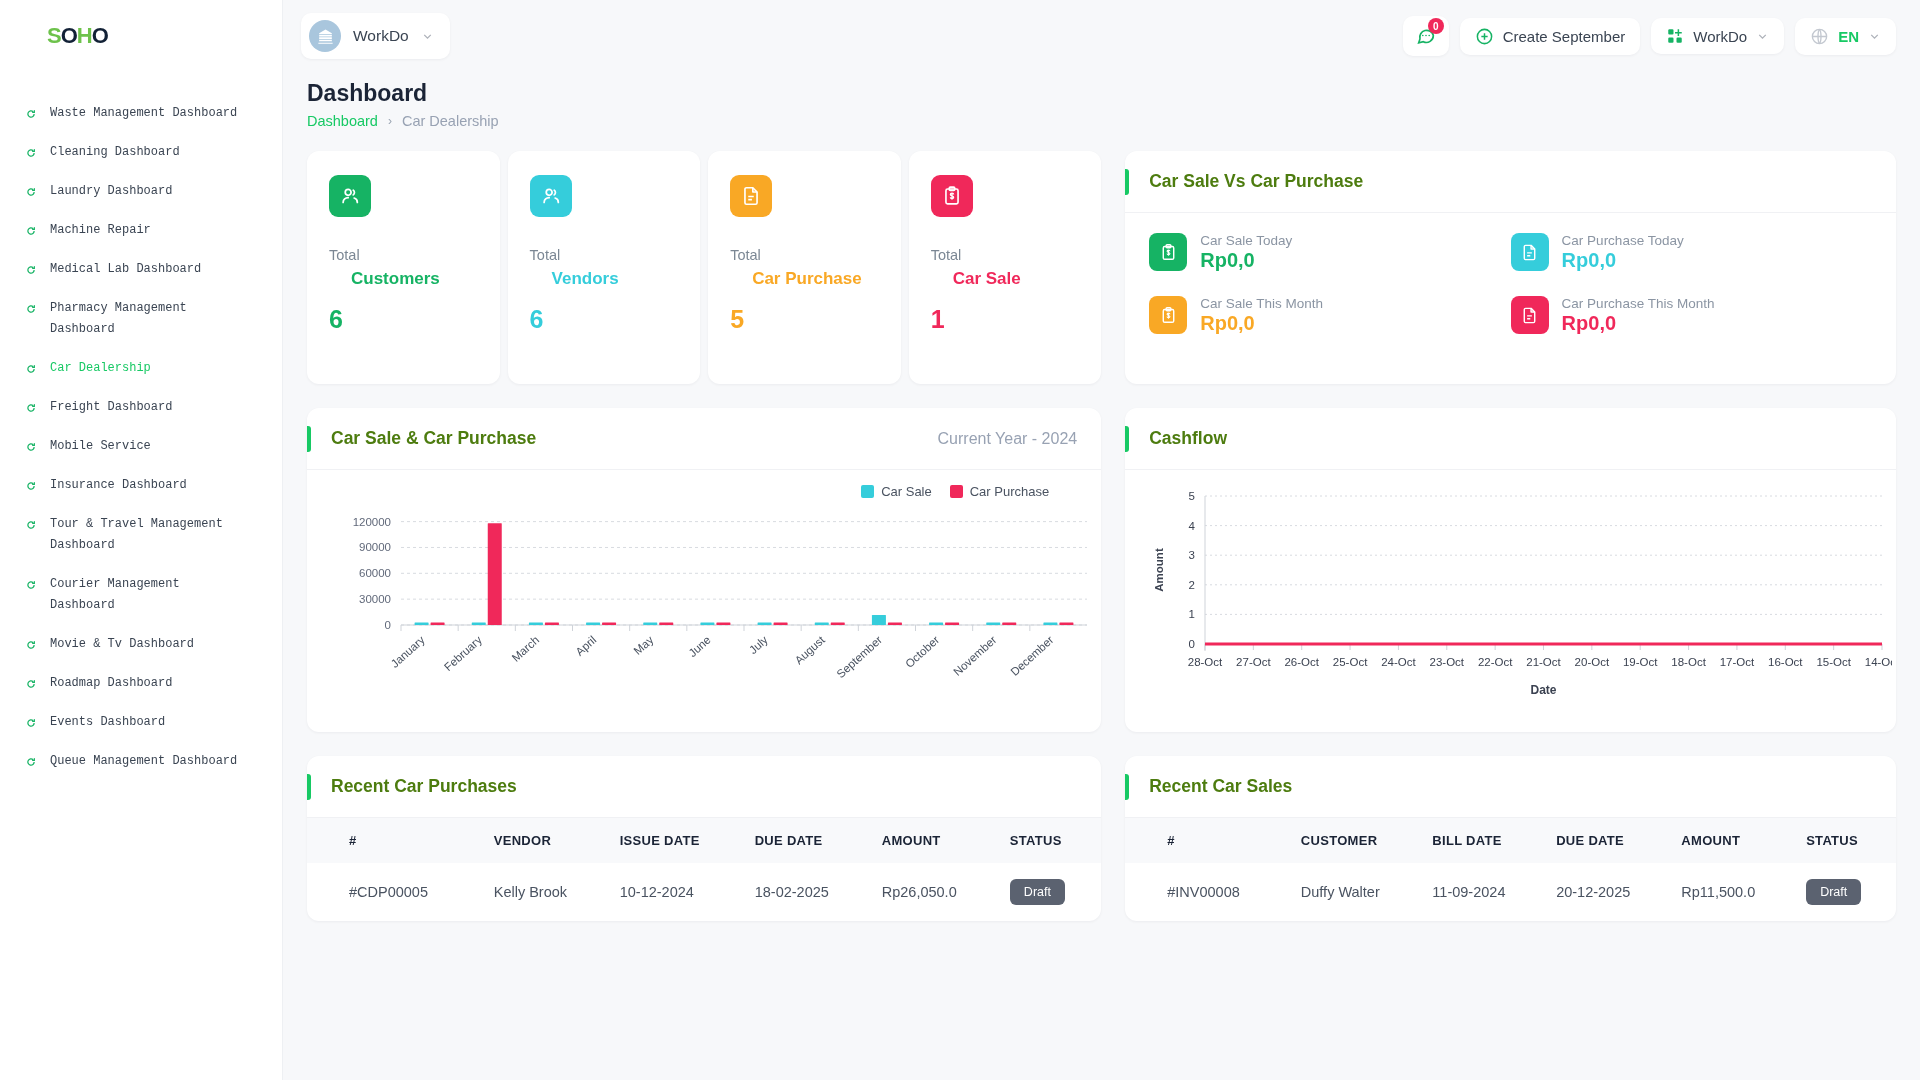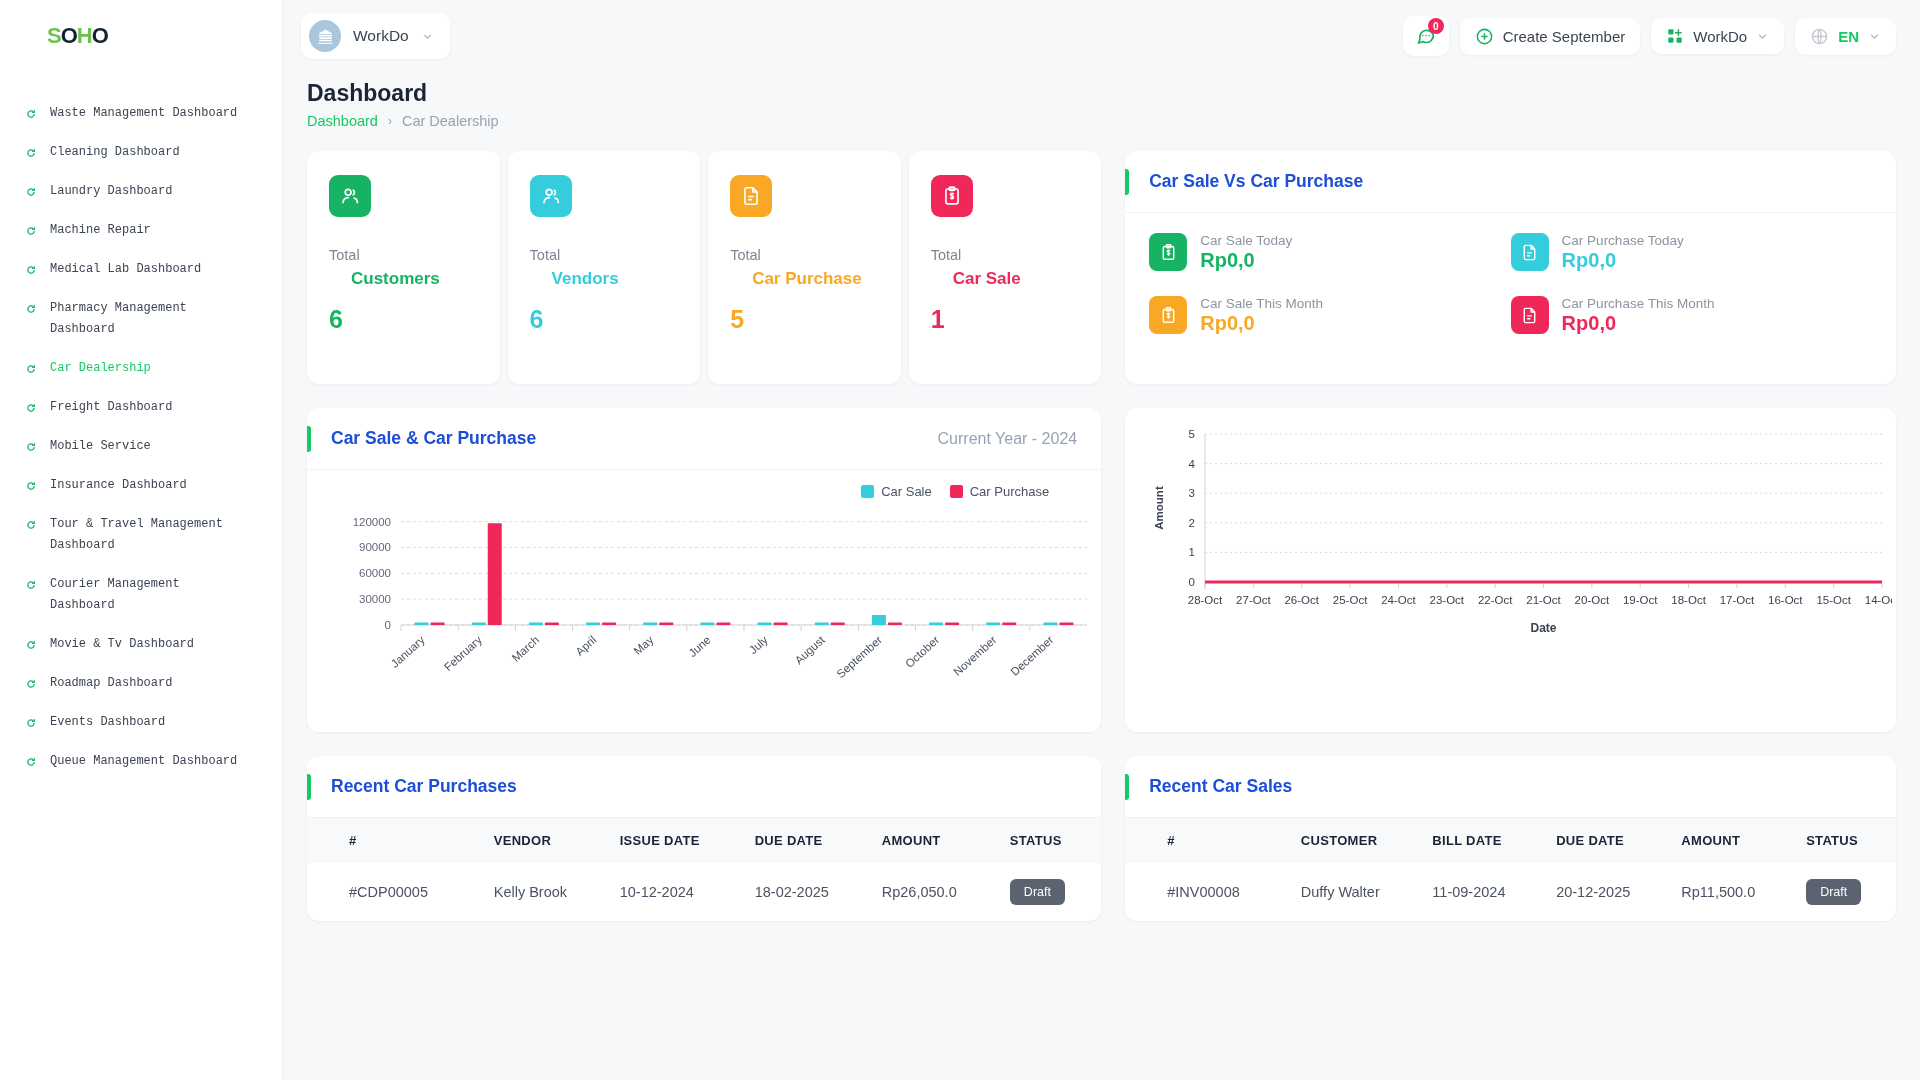--- a/index.html
+++ b/index.html
@@ -116,21 +116,21 @@
   }
   .panel-head {
     display: flex; align-items: center;
     padding: 20px 24px; border-bottom: 1px solid #f0f1f4;
     position: relative;
   }
   .panel-head::before {
     content: ""; position: absolute; left: 0; top: 18px;
     width: 4px; height: 26px; background: #17c964; border-radius: 0 3px 3px 0;
   }
-  .panel-title { font-size: 17.5px; font-weight: 600; color: #1d4ed8; }
+  .panel-title { font-size: 17.5px; font-weight: 600; color: #4d7c0f; }
   .panel-sub { margin-left: auto; font-size: 16px; color: #98a2b3; }
 
   
   .vs-panel { width: 789px; height: 233px; }
   .vs-grid { display: flex; flex-wrap: wrap; padding: 20px 24px 0 24px; }
   .vs-item { width: 50%; display: flex; gap: 13px; margin-bottom: 24px; }
   .vs-icon {
     width: 38px; height: 38px; border-radius: 8px; flex: 0 0 38px;
     display: flex; align-items: center; justify-content: center;
   }
@@ -580,20 +580,23 @@
                 <text x="668.25" y="138" font-size="11.5" fill="#4a5361" font-family="&quot;Liberation Sans&quot;, sans-serif" transform="rotate(-42 668.25 138)" text-anchor="end">November</text>
                 <line x1="700.8333333333333" x2="700.8333333333333" y1="122" y2="128" stroke="#cfd3d9"></line>
                 <rect x="714.4166666666666" y="119.5" width="14" height="2.5" fill="#35cddb" rx="0.5"></rect>
                 <rect x="730.4166666666666" y="119.5" width="14" height="2.5" fill="#f0285a" rx="0.5"></rect>
                 <text x="725.4166666666666" y="138" font-size="11.5" fill="#4a5361" font-family="&quot;Liberation Sans&quot;, sans-serif" transform="rotate(-42 725.4166666666666 138)" text-anchor="end">December</text>
               </svg>
           </div>
         </section>
 
         <section class="panel chart-panel-r">
+          <div class="panel-head">
+            <span class="panel-title">Cashflow</span>
+          </div>
           <div class="chart-body">
             <svg id="line-chart" width="745" height="230" viewBox="0 0 745 230">
                 <text x="48" y="164" text-anchor="end" font-size="11.5" fill="#3b4251" font-family="&quot;Liberation Sans&quot;, sans-serif">0</text>
                 <line x1="58" x2="735" y1="130.4" y2="130.4" stroke="#d8dbe0" stroke-width="1" stroke-dasharray="2 3"></line>
                 <text x="48" y="134.4" text-anchor="end" font-size="11.5" fill="#3b4251" font-family="&quot;Liberation Sans&quot;, sans-serif">1</text>
                 <line x1="58" x2="735" y1="100.8" y2="100.8" stroke="#d8dbe0" stroke-width="1" stroke-dasharray="2 3"></line>
                 <text x="48" y="104.8" text-anchor="end" font-size="11.5" fill="#3b4251" font-family="&quot;Liberation Sans&quot;, sans-serif">2</text>
                 <line x1="58" x2="735" y1="71.2" y2="71.2" stroke="#d8dbe0" stroke-width="1" stroke-dasharray="2 3"></line>
                 <text x="48" y="75.2" text-anchor="end" font-size="11.5" fill="#3b4251" font-family="&quot;Liberation Sans&quot;, sans-serif">3</text>
                 <line x1="58" x2="735" y1="41.599999999999994" y2="41.599999999999994" stroke="#d8dbe0" stroke-width="1" stroke-dasharray="2 3"></line>

